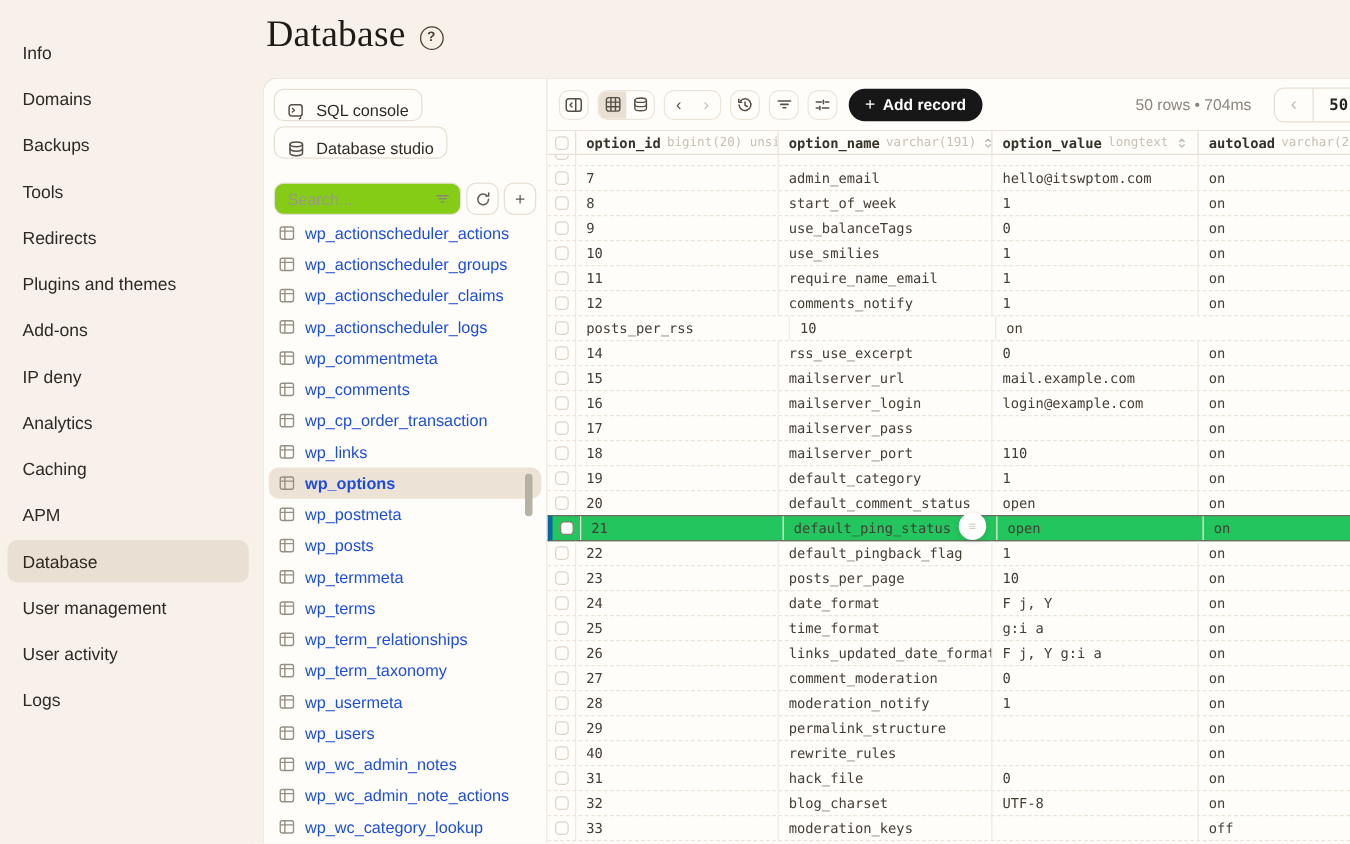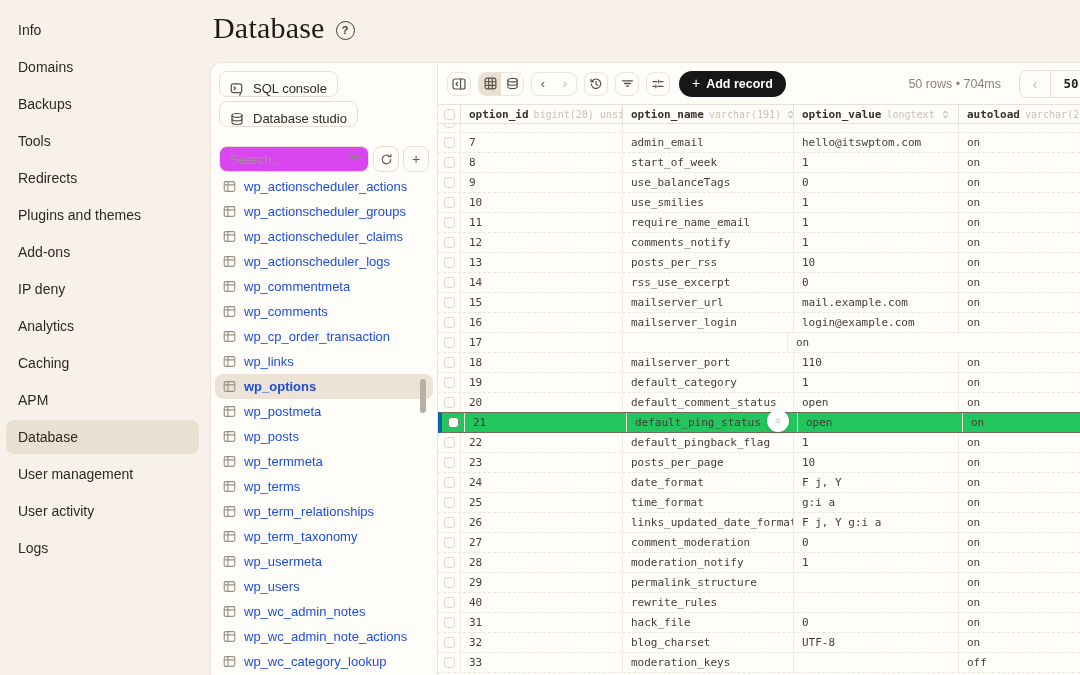--- a/index.html
+++ b/index.html
@@ -3,21 +3,21 @@
 <meta charset="utf-8">
 <style>
   html,body{margin:0;padding:0}
   body{
     width:1080px;height:675px;overflow:hidden;position:relative;
     background:#f7f1ea;color:#262119;
     font-family:"Liberation Sans",sans-serif;
     -webkit-font-smoothing:antialiased;
   }
   
-  .sidebar{position:absolute;left:0;top:0;width:205px;padding-top:13px;box-sizing:border-box}
+  .sidebar{position:absolute;left:0;top:12px;width:205px;padding-top:13px;box-sizing:border-box}
   .side-item{height:34px;margin:0 6px 3px;padding:0 12px;display:flex;align-items:center;
     font-size:14px;color:#2e2921;border-radius:8px;cursor:pointer;white-space:nowrap}
   .side-item.active{background:#e9dfd2;font-weight:500}
   
   .title-row{position:absolute;left:213px;top:11px;display:flex;align-items:center;gap:11px}
   .page-title{font-family:"Liberation Serif",serif;font-size:30px;font-weight:500;color:#201b15;
     margin:0;letter-spacing:.2px}
   .help{width:17px;height:17px;border:1.3px solid #46403 6;border:1.3px solid #464036;border-radius:50%;
     display:flex;align-items:center;justify-content:center;font-size:11px;font-weight:700;color:#464036;margin-top:4px}
   
@@ -26,21 +26,21 @@
     display:flex;overflow:hidden}
   
   .left-panel{width:227px;min-width:227px;border-right:1px solid #ece4d9;box-sizing:border-box;
     padding-top:8px;position:relative}
   .panel-btn{margin:0 8px 4px;height:26px;box-sizing:border-box;border:1px solid #e7ded2;border-radius:8px;
     background:#fffdfa;display:flex;align-items:flex-end;gap:9px;padding:0 10px;font-size:13px;font-weight:500;
     color:#2f2a23;cursor:pointer}
   .panel-btn .ic{color:#554f45;display:flex}
   .search-row{margin:19px 8px 0;display:flex;gap:4px}
   .search-box{flex:1;height:26px;box-sizing:border-box;border:1px solid #e7ded2;border-radius:8px;
-    display:flex;align-items:center;padding:0 8px;gap:6px;background:#d946ef}
+    display:flex;align-items:center;padding:0 8px;gap:6px;background:#84cc16}
   .search-box input{border:0;outline:0;background:transparent;font-size:13px;color:#3a352d;width:100%;
     font-family:"Liberation Sans",sans-serif}
   .search-box input::placeholder{color:#9d978d}
   .search-box .ic{color:#8b857b;display:flex}
   .sq-btn{width:26px;min-width:26px;height:26px;box-sizing:border-box;border:1px solid #e7ded2;border-radius:8px;
     background:#fffdfa;display:flex;align-items:center;justify-content:center;color:#5f594f;cursor:pointer;
     font-size:14px;padding:0}
   .table-list{margin-top:2px}
   .t-item{height:25px;display:flex;align-items:center;gap:8px;margin:0 4px;padding:0 8px;font-size:13px;
     color:#1d4ed8;border-radius:8px;cursor:pointer;white-space:nowrap}
@@ -513,21 +513,20 @@
             </div>
             <div class="cell c-id">12</div>
             <div class="cell c-name">comments_notify</div>
             <div class="cell c-val">1</div>
             <div class="cell c-auto">on</div>
           </div>
           <div class="g-row">
             <div class="cell c-cb" style="padding: 0px; justify-content: center;">
               <span class="cb"></span>
             </div>
-            <div class="cell c-id">13</div>
             <div class="cell c-name">posts_per_rss</div>
             <div class="cell c-val">10</div>
             <div class="cell c-auto">on</div>
           </div>
           <div class="g-row">
             <div class="cell c-cb" style="padding: 0px; justify-content: center;">
               <span class="cb"></span>
             </div>
             <div class="cell c-id">14</div>
             <div class="cell c-name">rss_use_excerpt</div>
@@ -550,20 +549,21 @@
             <div class="cell c-id">16</div>
             <div class="cell c-name">mailserver_login</div>
             <div class="cell c-val">login@example.com</div>
             <div class="cell c-auto">on</div>
           </div>
           <div class="g-row">
             <div class="cell c-cb" style="padding: 0px; justify-content: center;">
               <span class="cb"></span>
             </div>
             <div class="cell c-id">17</div>
+            <div class="cell c-name">mailserver_pass</div>
             <div class="cell c-val"></div>
             <div class="cell c-auto">on</div>
           </div>
           <div class="g-row">
             <div class="cell c-cb" style="padding: 0px; justify-content: center;">
               <span class="cb"></span>
             </div>
             <div class="cell c-id">18</div>
             <div class="cell c-name">mailserver_port</div>
             <div class="cell c-val">110</div>

